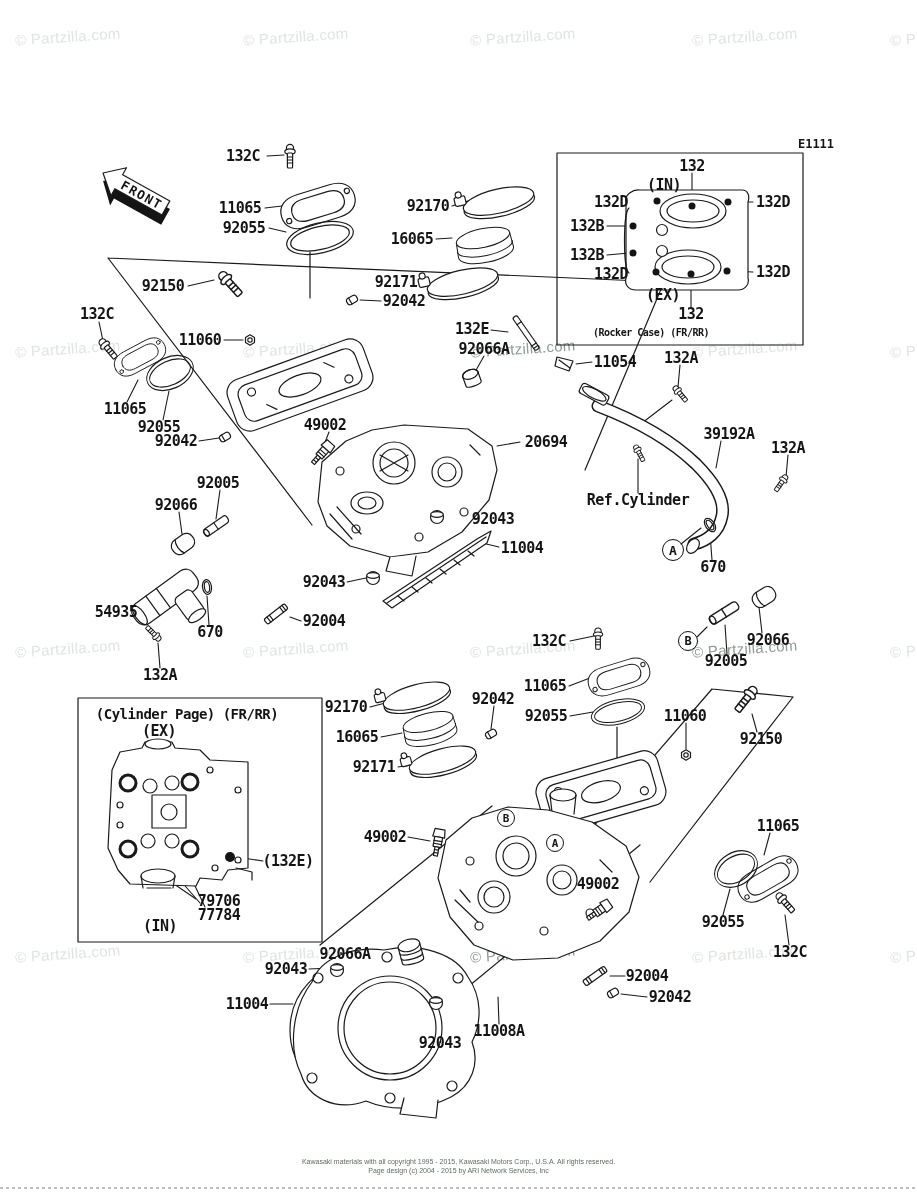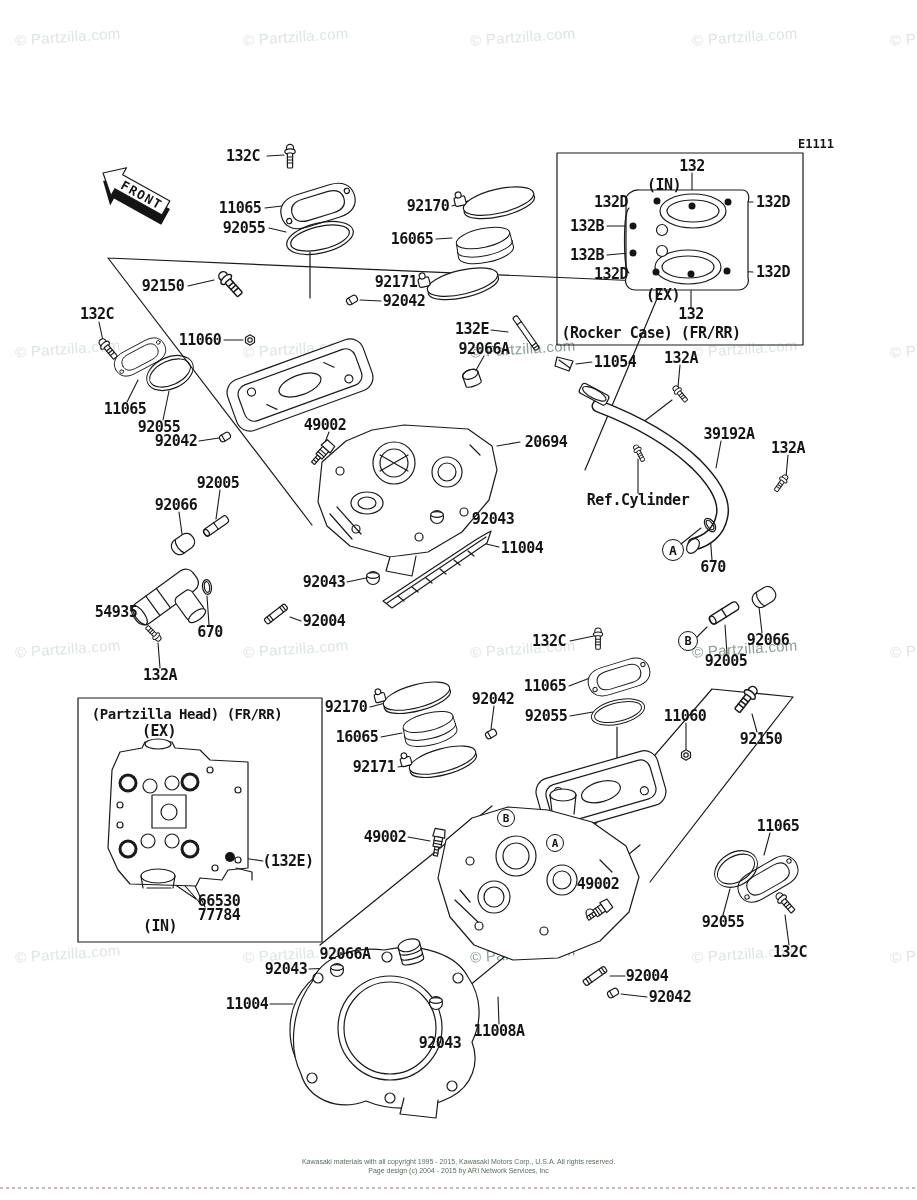--- a/index.html
+++ b/index.html
@@ -399,21 +399,21 @@
       <div class="callout" style="left: 692px; top: 166px;">132</div>
       <div class="callout" style="left: 664px; top: 185px;">(IN)</div>
       <div class="callout" style="left: 611px; top: 202px;">132D</div>
       <div class="callout" style="left: 773px; top: 202px;">132D</div>
       <div class="callout" style="left: 587px; top: 226px;">132B</div>
       <div class="callout" style="left: 587px; top: 255px;">132B</div>
       <div class="callout" style="left: 611px; top: 274px;">132D</div>
       <div class="callout" style="left: 773px; top: 272px;">132D</div>
       <div class="callout" style="left: 663px; top: 295px;">(EX)</div>
       <div class="callout" style="left: 691px; top: 314px;">132</div>
-      <div class="callout" style="left: 651px; top: 333px; font-size: 15px;">(Rocker Case) (FR/RR)</div>
+      <div class="callout" style="left: 651px; top: 333px; font-size: 10px;">(Rocker Case) (FR/RR)</div>
       <div class="callout" style="left: 549px; top: 641px;">132C</div>
       <div class="callout" style="left: 545px; top: 686px;">11065</div>
       <div class="callout" style="left: 546px; top: 716px;">92055</div>
       <div class="callout" style="left: 493px; top: 699px;">92042</div>
       <div class="callout" style="left: 346px; top: 707px;">92170</div>
       <div class="callout" style="left: 357px; top: 737px;">16065</div>
       <div class="callout" style="left: 374px; top: 767px;">92171</div>
       <div class="callout" style="left: 685px; top: 716px;">11060</div>
       <div class="callout" style="left: 761px; top: 739px;">92150</div>
       <div class="callout" style="left: 768px; top: 640px;">92066</div>
@@ -423,24 +423,24 @@
       <div class="callout" style="left: 790px; top: 952px;">132C</div>
       <div class="callout" style="left: 647px; top: 976px;">92004</div>
       <div class="callout" style="left: 670px; top: 997px;">92042</div>
       <div class="callout" style="left: 385px; top: 837px;">49002</div>
       <div class="callout" style="left: 598px; top: 884px;">49002</div>
       <div class="callout" style="left: 345px; top: 954px;">92066A</div>
       <div class="callout" style="left: 286px; top: 969px;">92043</div>
       <div class="callout" style="left: 247px; top: 1004px;">11004</div>
       <div class="callout" style="left: 440px; top: 1043px;">92043</div>
       <div class="callout" style="left: 499px; top: 1031px;">11008A</div>
-      <div class="callout" style="left: 187px; top: 714px; font-size: 14px;">(Partzilla Head) (FR/RR)</div>
+      <div class="callout" style="left: 187px; top: 714px; font-size: 14px;">(Cylinder Page) (FR/RR)</div>
       <div class="callout" style="left: 159px; top: 731px;">(EX)</div>
       <div class="callout" style="left: 288px; top: 861px;">(132E)</div>
-      <div class="callout" style="left: 219px; top: 901px;">66530</div>
+      <div class="callout" style="left: 219px; top: 901px;">79706</div>
       <div class="callout" style="left: 219px; top: 915px;">77784</div>
       <div class="callout" style="left: 160px; top: 926px;">(IN)</div>
     </div>
 
   <div class="layer" id="marker-layer">
       <div class="marker" style="left: 673px; top: 550px; width: 20px; height: 20px; font-size: 13px;">A</div>
       <div class="marker" style="left: 688px; top: 641px; width: 18px; height: 18px; font-size: 12px;">B</div>
       <div class="marker" style="left: 506px; top: 818px; width: 16px; height: 16px; font-size: 11px;">B</div>
       <div class="marker" style="left: 555px; top: 843px; width: 16px; height: 16px; font-size: 11px;">A</div>
     </div>

